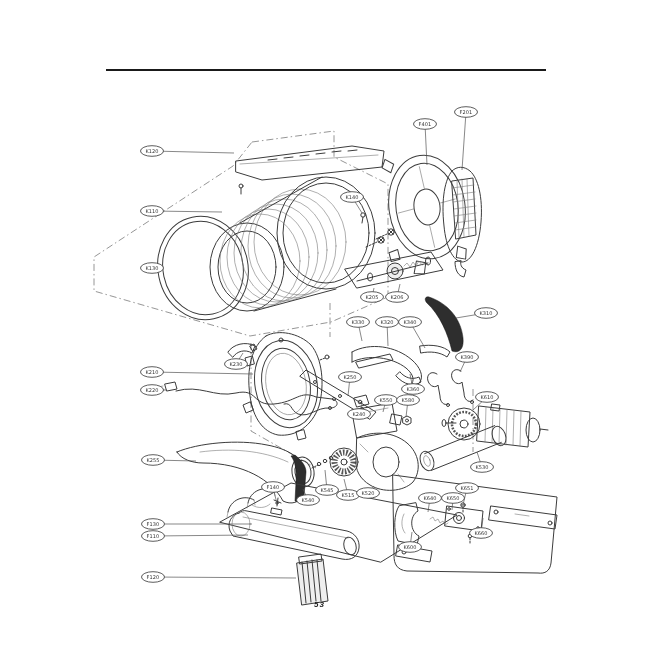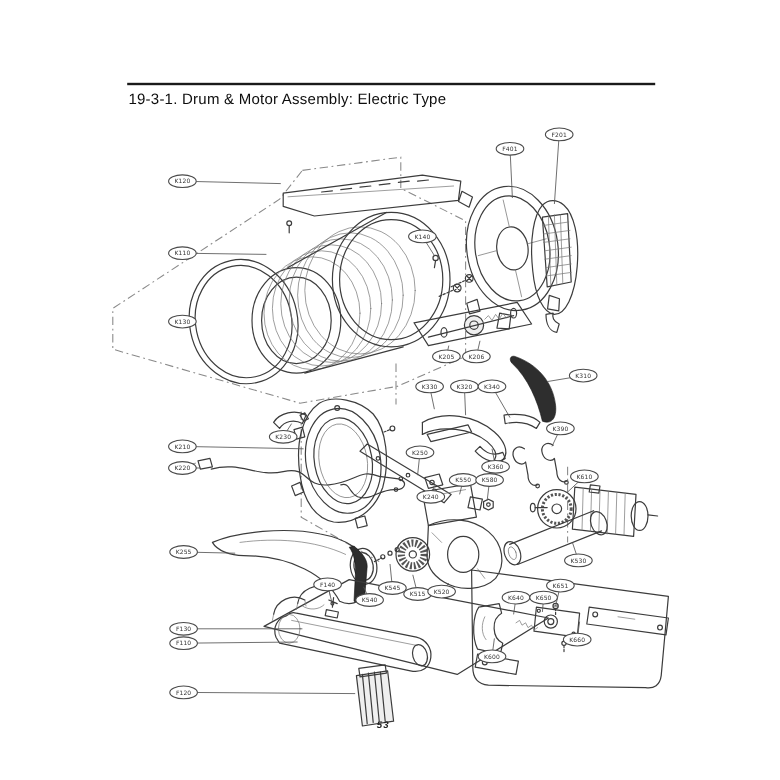--- a/index.html
+++ b/index.html
@@ -22,21 +22,20 @@
   .phantom{stroke:#8a8a8a;stroke-width:0.9;fill:none;stroke-dasharray:7 3 1.5 3;}
   .dark{fill:#2e2e2e;stroke:#111;stroke-width:0.5;}
   .fillgrey{fill:#efefef;}
 </style>
 </head>
 <body>
 
 <div class="page">
 
   <div class="rule"></div>
-  <div class="title">19-3-1. Drum &amp; Motor Assembly: Electric Type</div>
 
   <svg class="diagram" width="650" height="650" viewBox="0 0 650 650">
 
     <g>
       <path class="phantom" d="M252,142 L334,131 L334,157 L388,184 L388,297 L331,322 L250,336 L94,291 L94,257 L233,166 Z"></path>
       <path class="phantom" d="M251,343 L251,431 L316,468"></path>
       <path class="phantom" d="M330,303 L330,337"></path>
       <path class="phantom" d="M473,389 L473,452"></path>
     </g>
 

